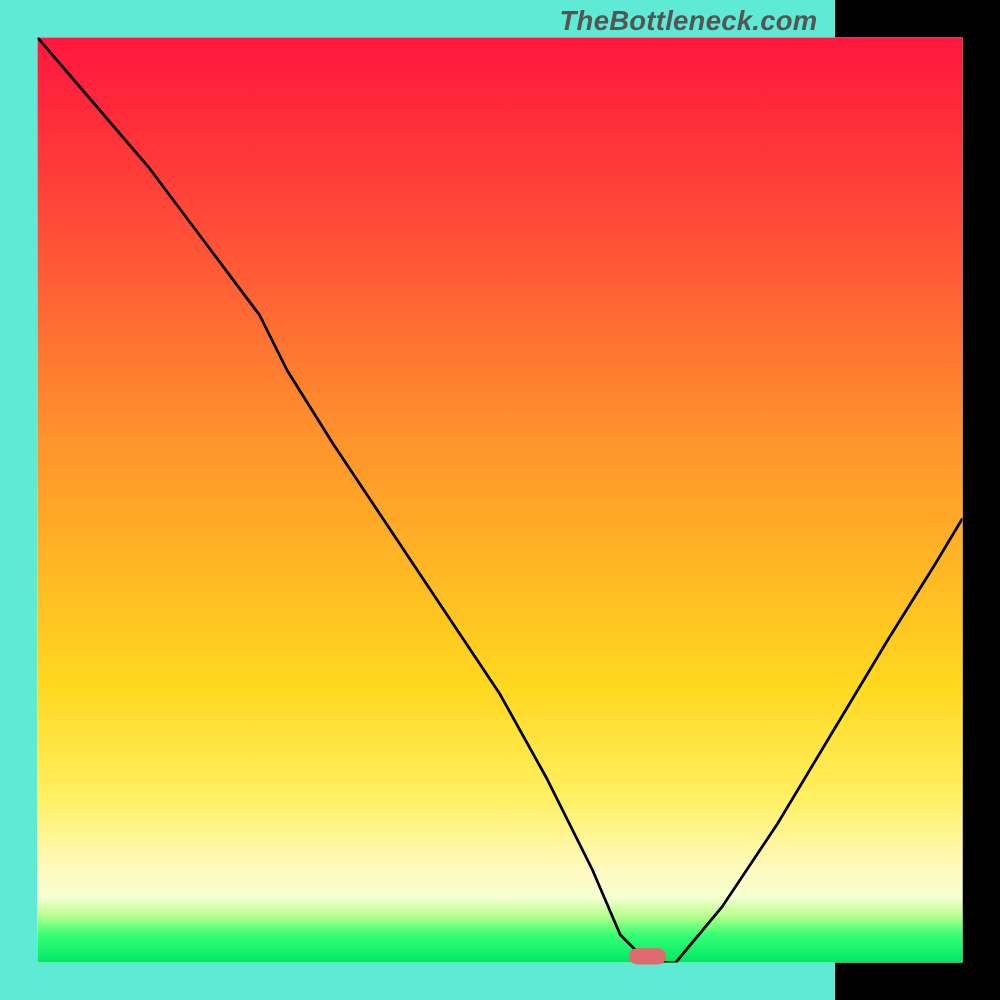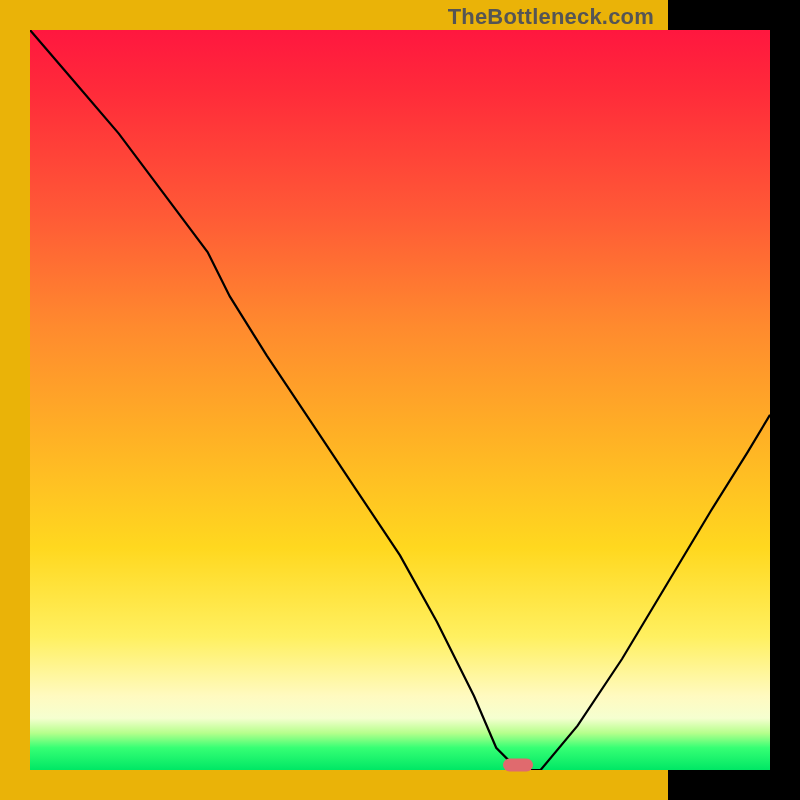--- a/index.html
+++ b/index.html
@@ -7,21 +7,22 @@
     padding: 0;
     width: 800px;
     height: 800px;
     background: #000;
     font-family: Arial, Helvetica, sans-serif;
   }
   .frame {
     position: relative;
     width: 668px;
     height: 800px;
-    background: #eab308;
+    background: #5eead4;
+    font-style: italic;
   }
   .watermark {
     position: absolute;
     top: 4px;
     right: 14px;
     color: #555;
     font-size: 22px;
     font-weight: 600;
     letter-spacing: 0.2px;
   }

